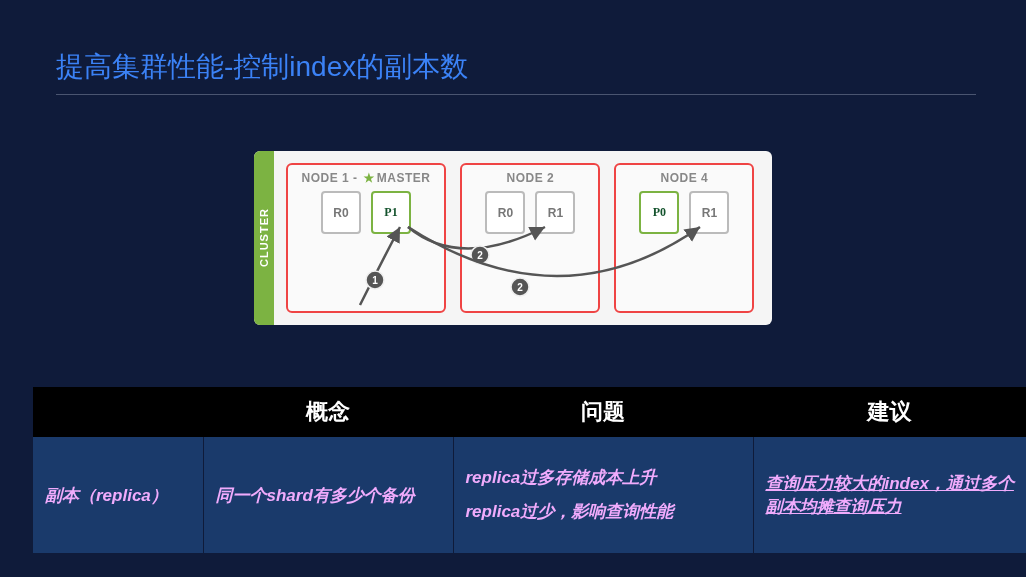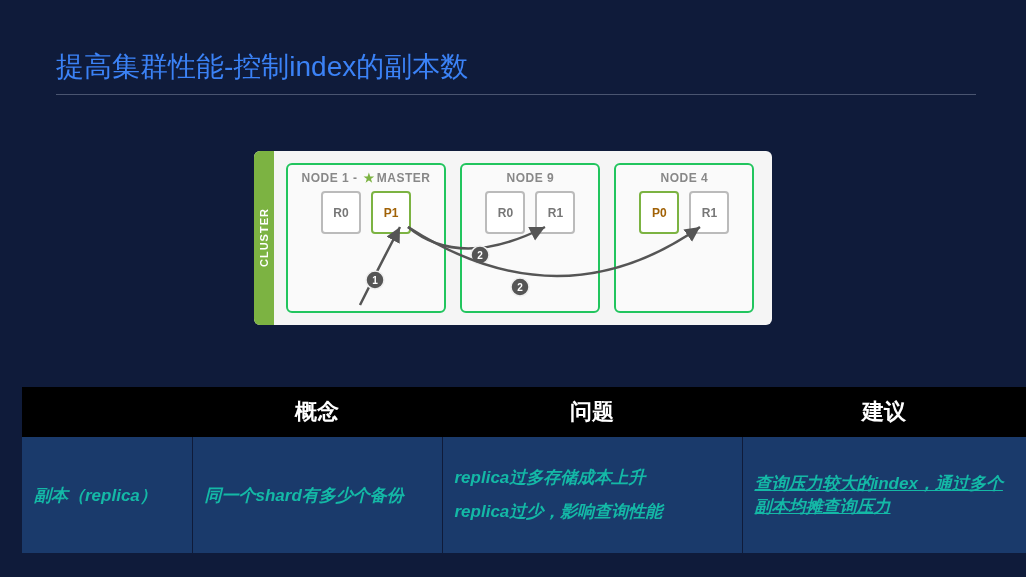--- a/index.html
+++ b/index.html
@@ -51,21 +51,21 @@
     justify-content: center;
     padding: 0 4px;
     border-radius: 0 6px 6px 0;
   }
   .nodes {
     display: flex;
     gap: 14px;
     padding: 12px 18px 12px 12px;
   }
   .node {
-    border: 2px solid #22c55e;
+    border: 2px solid #ef4444;
     border-radius: 6px;
     background: #fafafa;
     padding: 6px 14px 10px 14px;
     min-width: 140px;
   }
   .node-title {
     color: #888;
     font-size: 12px;
     font-weight: 700;
     text-align: center;
@@ -90,33 +90,34 @@
     display: flex;
     align-items: center;
     justify-content: center;
     font-size: 12px;
     font-weight: 700;
     color: #777;
     background: #fff;
   }
   .shard.primary {
     border-color: #7cb342;
-    color: #a16207;
+    color: #14532d;
+    font-family: Liberation Serif, serif;
   }
   .arrows {
     position: absolute;
     left: 0;
     top: 0;
     width: 100%;
     height: 100%;
     pointer-events: none;
   }
   .table-area {
     position: absolute;
-    left: 13px;
+    left: 24px;
     right: 0;
     bottom: 24px;
     padding-left: 9px;
   }
   table {
     width: 100%;
     border-collapse: collapse;
   }
   thead th {
     background: #000;
@@ -126,21 +127,21 @@
     padding: 10px 4px;
     text-align: center;
   }
   thead th:first-child {
     width: 170px;
   }
   thead th:nth-child(2) { width: 250px; }
   thead th:nth-child(3) { width: 300px; }
   tbody td {
     background: #1a3a6b;
-    color: #14b8a6;
+    color: #f0abfc;
     font-size: 17px;
     font-weight: 700;
     font-style: italic;
     padding: 24px 12px;
     vertical-align: middle;
     border-right: 1px solid #0f1b3a;
   }
   tbody td:last-child { border-right: none; text-decoration: underline; }
   .multi-line { line-height: 2; font-style: italic; }
   .badge-circle {
@@ -171,21 +172,21 @@
         <div class="node-title">
           <span>NODE 1 - </span><span class="star">★</span><span>MASTER</span>
         </div>
         <div class="shards">
           <div class="shard">R0</div>
           <div class="shard primary">P1</div>
         </div>
       </div>
 
       <div class="node">
-        <div class="node-title">NODE 9</div>
+        <div class="node-title">NODE 2</div>
         <div class="shards">
           <div class="shard">R0</div>
           <div class="shard">R1</div>
         </div>
       </div>
 
       <div class="node">
         <div class="node-title">NODE 4</div>
         <div class="shards">
           <div class="shard primary">P0</div>

